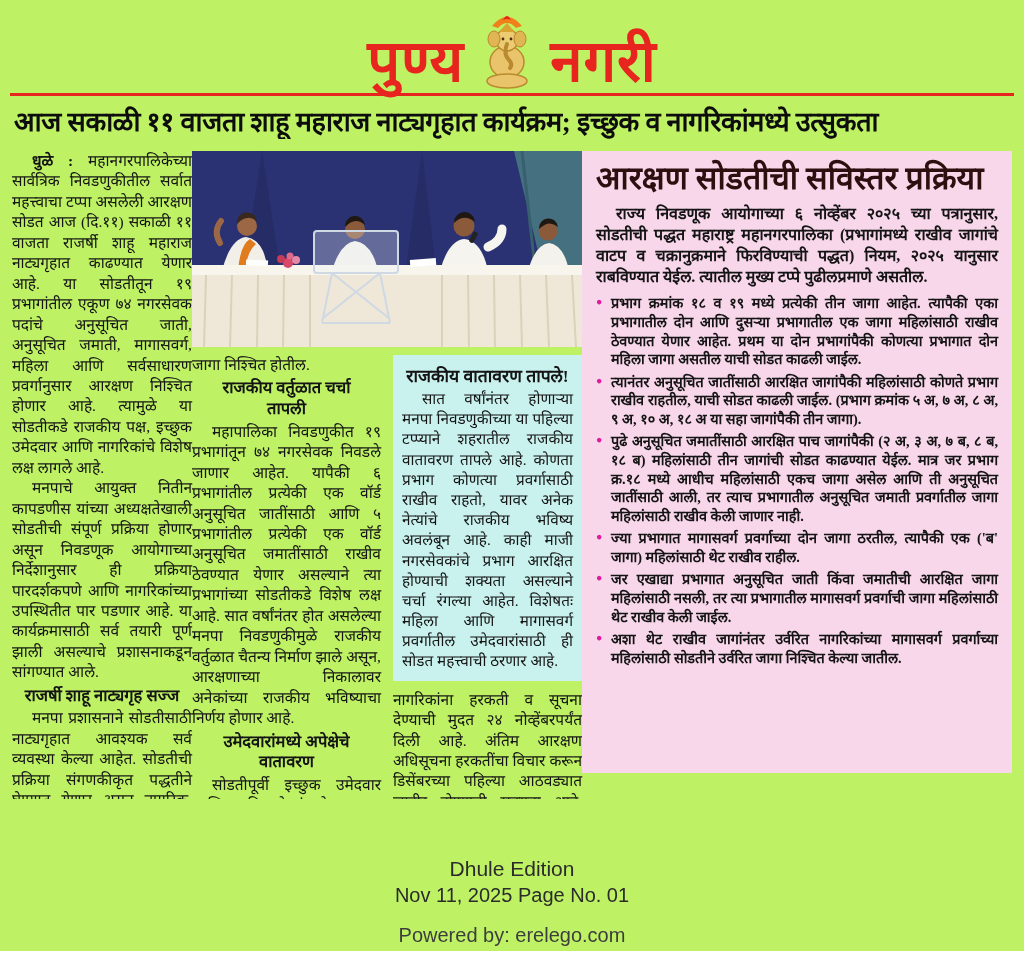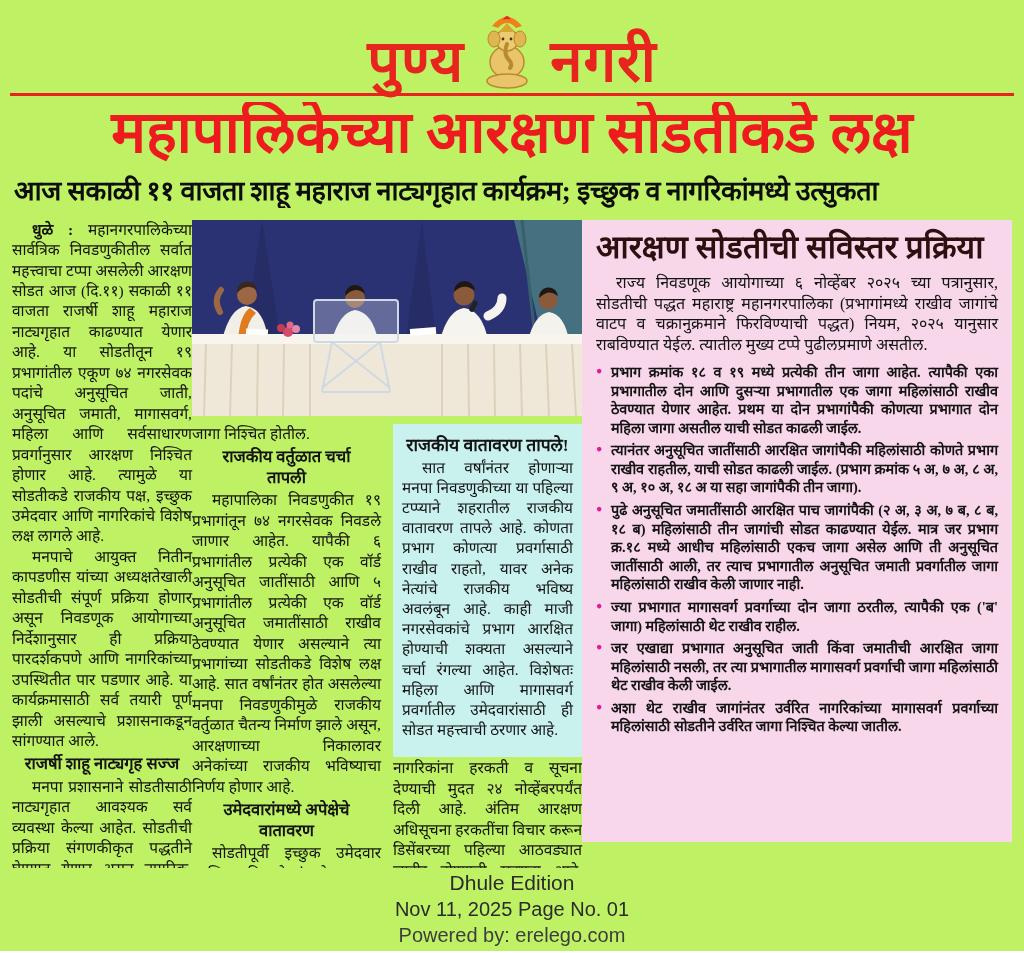--- a/index.html
+++ b/index.html
@@ -24,38 +24,38 @@
   .colmid{width:390px;flex:none;}
   .colright{flex:1;}
   .para{margin:0;font-size:15.5px;line-height:1.32;text-align:justify;text-indent:20px;}
   .para.cont{text-indent:0;}
   .subhead{font-weight:700;text-align:center;font-size:16.5px;margin:3px 12px 2px;line-height:1.25;}
 
   .photo-wrap{width:390px;height:196px;}
   .mid-cols{display:flex;gap:12px;margin-top:8px;}
   .mc{width:189px;flex:none;}
 
-  .cyanbox{background:#c9f1ee;padding:8px 9px 17px;margin-bottom:1px;}
+  .cyanbox{background:#c9f1ee;padding:8px 9px 9px;margin-bottom:9px;}
   .cyanbox .boxtitle{font-weight:700;text-align:center;font-size:17.5px;margin:0 0 2px;}
   .cyanbox .para{font-size:15.3px;}
 
   .pinkbox{background:#f8d7ea;padding:10px 14px 12px;height:622px;box-sizing:border-box;overflow:hidden;}
   .pinkbox h3{font-size:32px;margin:0 0 8px;color:#2e0f10;font-weight:800;line-height:1.1;}
-  .pinkbox .intro{font-weight:400;font-size:16px;line-height:1.3;text-align:justify;margin:0 0 7px;text-indent:20px;}
+  .pinkbox .intro{font-weight:700;font-size:16px;line-height:1.3;text-align:justify;margin:0 0 7px;text-indent:20px;}
   .pinkbox ul{list-style:none;margin:0;padding:0;}
   .pinkbox li{font-weight:700;font-size:14.4px;line-height:1.29;text-align:justify;
               padding-left:15px;position:relative;margin-bottom:4px;}
   .pinkbox li::before{content:"●";color:#e11c9c;position:absolute;left:0;top:1px;font-size:10.5px;}
 
   
   .footer{position:absolute;left:0;right:0;bottom:4px;text-align:center;
           font-family:"Liberation Sans", sans-serif;color:#2b2b2b;}
   .footer .edition{font-size:21px;}
   .footer .datepage{font-size:20px;margin-top:3px;}
-  .footer .powered{font-size:20px;margin-top:3px;color:#3d3d3d;}
+  .footer .powered{font-size:20px;margin-top:17px;color:#3d3d3d;}
 </style>
 </head>
 <body>
 
 <div class="page">
 
   <header class="masthead">
     <span class="mast-word">पुण्य</span>
     <span style="line-height:0;">
       <svg width="66" height="80" viewBox="0 0 66 80" aria-hidden="true">
@@ -69,21 +69,20 @@
         <path d="M25 22 l16 0 l-8 -9 Z" fill="#d9a430"></path>
         <ellipse cx="33" cy="71" rx="20" ry="7" fill="#e9c46a" stroke="#b98a2f" stroke-width="1.5"></ellipse>
         <circle cx="29" cy="29" r="1.4" fill="#4a3210"></circle>
         <circle cx="37" cy="29" r="1.4" fill="#4a3210"></circle>
       </svg>
     </span>
     <span class="mast-word">नगरी</span>
   </header>
   <div class="mast-rule"></div>
 
-  <h1 class="headline">महापालिकेच्या आरक्षण सोडतीकडे लक्ष</h1>
   <h2 class="subheadline">आज सकाळी ११ वाजता शाहू महाराज नाट्यगृहात कार्यक्रम; इच्छुक व नागरिकांमध्ये उत्सुकता</h2>
 
   <div class="content">
 
     <div class="col1">
       <p class="para"><b>धुळे :</b> <span>महानगरपालिकेच्या सार्वत्रिक निवडणुकीतील सर्वात महत्त्वाचा टप्पा असलेली आरक्षण सोडत आज (दि.११) सकाळी ११ वाजता राजर्षी शाहू महाराज नाट्यगृहात काढण्यात येणार आहे. या सोडतीतून १९ प्रभागांतील एकूण ७४ नगरसेवक पदांचे अनुसूचित जाती, अनुसूचित जमाती, मागासवर्ग, महिला आणि सर्वसाधारण प्रवर्गानुसार आरक्षण निश्चित होणार आहे. त्यामुळे या सोडतीकडे राजकीय पक्ष, इच्छुक उमेदवार आणि नागरिकांचे विशेष लक्ष लागले आहे.</span></p>
       <p class="para">मनपाचे आयुक्त नितीन कापडणीस यांच्या अध्यक्षतेखाली सोडतीची संपूर्ण प्रक्रिया होणार असून निवडणूक आयोगाच्या निर्देशानुसार ही प्रक्रिया पारदर्शकपणे आणि नागरिकांच्या उपस्थितीत पार पडणार आहे. या कार्यक्रमासाठी सर्व तयारी पूर्ण झाली असल्याचे प्रशासनाकडून सांगण्यात आले.</p>
       <div class="subhead">राजर्षी शाहू नाट्यगृह सज्ज</div>
       <p class="para">मनपा प्रशासनाने सोडतीसाठी नाट्यगृहात आवश्यक सर्व व्यवस्था केल्या आहेत. सोडतीची प्रक्रिया संगणकीकृत पद्धतीने घेण्यात येणार असून नागरिक, राजकीय पक्षांचे प्रतिनिधी आणि माध्यमांना उपस्थित राहता येणार आहे. कार्यक्रमाचे व्हिडिओ रेकॉर्डिंगही करण्यात येणार आहे. सोडतीनंतर प्रत्येक प्रभागातील वॉर्डांचे आरक्षण स्पष्ट होणार आहे. या आधारे अनुसूचित जाती (महिला), अनुसूचित जमाती (महिला), नागरिकांचा मागासवर्ग प्रवर्ग, नागरिकांचा मागासवर्ग महिला आणि सर्वसाधारण महिला प्रवर्गातील</p>
     </div>

